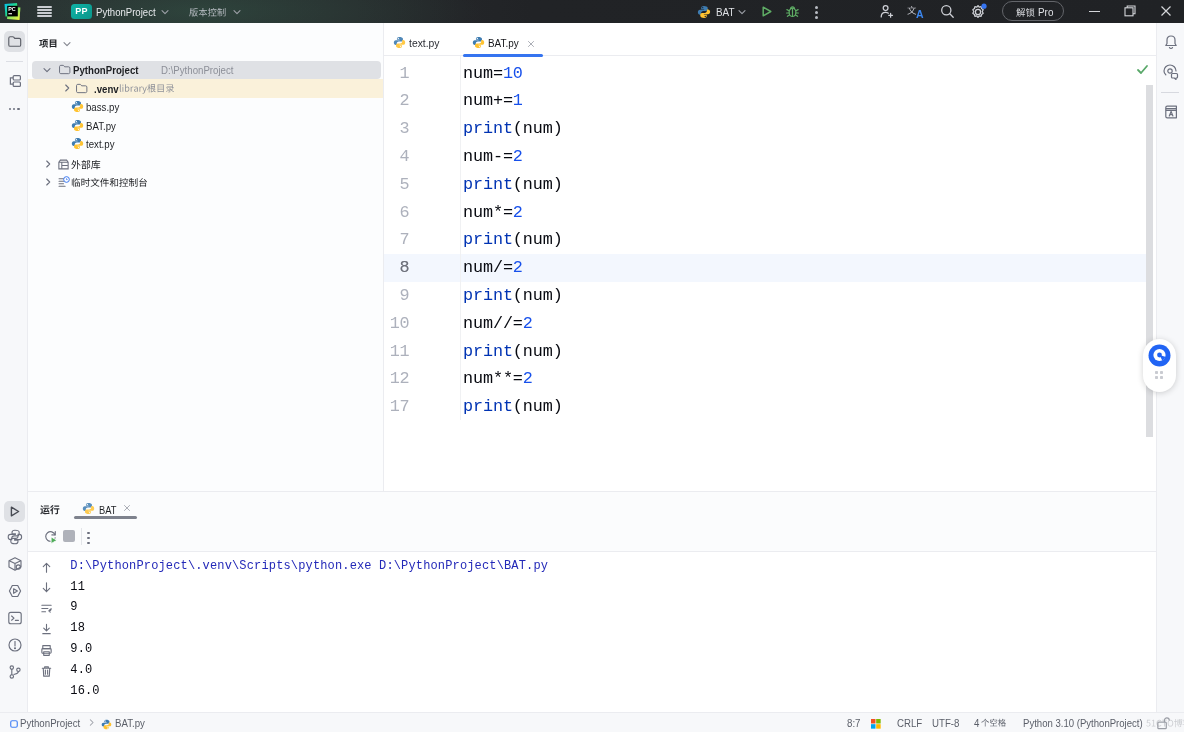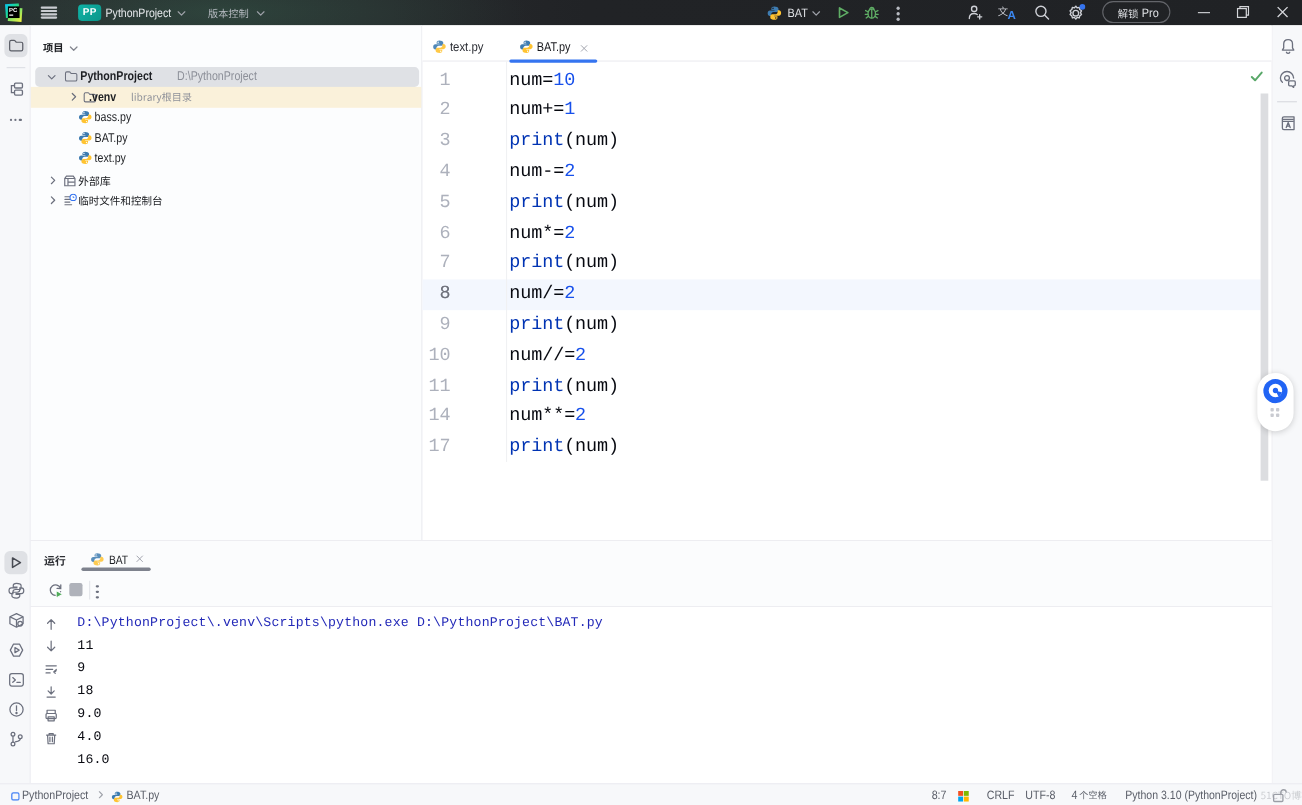--- a/index.html
+++ b/index.html
@@ -191,21 +191,21 @@
   </svg>
 <div class="abs" style="left:73px;top:62px;height:13px;line-height:13px;"><span class="sx" style="font-size:11.5px;color:#1d1f23;font-weight:bold;transform:scaleX(0.84)">PythonProject</span></div>
 <div class="abs" style="left:145px;top:62px;height:13px;line-height:13px;margin-left:16px;"><span class="sx" style="font-size:11.5px;color:#8c8f98;transform:scaleX(0.84)">D:\PythonProject</span></div>
 <div class="abs" style="left:28px;top:79.2px;width:355px;height:18.6px;background:#faf1da"></div>
 <svg class="abs" style="left:60.5px;top:82px" width="12" height="12" viewBox="0 0 14 14">
     <path d="M5.5 3.5 L9 7 L5.5 10.5" fill="none" stroke="#6c707e" stroke-width="1.3" stroke-linecap="round" stroke-linejoin="round"></path>
   </svg>
 <svg class="abs" style="left:74.5px;top:81.8px" width="13" height="13" viewBox="0 0 16 16">
 <path d="M1.9 4.4c0-.9.6-1.5 1.5-1.5h2.8c.4 0 .8.2 1 .5l1 1.3h4.9c.9 0 1.5.6 1.5 1.5v5.4c0 .9-.6 1.5-1.5 1.5H3.4c-.9 0-1.5-.6-1.5-1.5z" fill="none" stroke="#6c707e" stroke-width="1.2"></path>
   </svg>
-<div class="abs" style="left:81px;top:80.8px;height:13px;line-height:13px;"><span class="sx" style="font-size:11.5px;color:#1d1f23;font-weight:bold;transform:scaleX(0.84)">.venv</span></div>
+<div class="abs" style="left:94px;top:80.8px;height:13px;line-height:13px;"><span class="sx" style="font-size:11.5px;color:#1d1f23;font-weight:bold;transform:scaleX(0.84)">.venv</span></div>
 <svg width="55.5" height="12.9" viewBox="0 -9.66 55.5 12.9" style="position:absolute;left:119.1px;top:82.4px;overflow:visible">
     <path d="M1.7296 0.1196C1.9596 0.1196 2.0976 0.0828 2.2172 0.046L2.0976 -0.598C2.0056 -0.5796 1.9687999999999999 -0.5796 1.9228 -0.5796C1.794 -0.5796 1.6928 -0.6808 1.6928 -0.9384V-7.3232H0.8464V-0.9936C0.8464 -0.2852 1.104 0.1196 1.7296 0.1196Z M3.4592 0.0H4.3056V-4.9956H3.4592ZM3.8824 -6.026C4.2136 -6.026 4.4436 -6.2467999999999995 4.4436 -6.5872C4.4436 -6.9092 4.2136 -7.13 3.8824 -7.13C3.5512 -7.13 3.3304 -6.9092 3.3304 -6.5872C3.3304 -6.2467999999999995 3.5512 -6.026 3.8824 -6.026Z M8.188 0.1196C9.328800000000001 0.1196 10.359200000000001 -0.8648 10.359200000000001 -2.576C10.359200000000001 -4.1216 9.66 -5.1244 8.372 -5.1244C7.8108 -5.1244 7.258800000000001 -4.8116 6.7988 -4.4252L6.8356 -5.3176V-7.3232H5.9892V0.0H6.6608L6.7344 -0.5152H6.7712C7.2036 -0.1196 7.728 0.1196 8.188 0.1196ZM8.05 -0.5888C7.7188 -0.5888 7.268000000000001 -0.7176 6.8356 -1.104V-3.7352C7.3048 -4.1768 7.7464 -4.416 8.1604 -4.416C9.1172 -4.416 9.485199999999999 -3.6799999999999997 9.485199999999999 -2.5667999999999997C9.485199999999999 -1.334 8.878 -0.5888 8.05 -0.5888Z M11.674800000000001 0.0H12.5212V-3.2108C12.8524 -4.0572 13.3584 -4.37 13.772400000000001 -4.37C13.984 -4.37 14.0944 -4.3424 14.26 -4.2872L14.4164 -5.014C14.26 -5.0968 14.1036 -5.1244 13.8828 -5.1244C13.3308 -5.1244 12.8156 -4.7196 12.466000000000001 -4.0847999999999995H12.4476L12.3648 -4.9956H11.674800000000001Z M16.3944 0.1196C17.0108 0.1196 17.572 -0.2024 18.0504 -0.598H18.078L18.1516 0.0H18.8416V-3.0728C18.8416 -4.3148 18.3356 -5.1244 17.112 -5.1244C16.3024 -5.1244 15.6032 -4.7656 15.1524 -4.4712L15.4744 -3.8916C15.87 -4.1584 16.3944 -4.4252 16.974 -4.4252C17.7928 -4.4252 18.0044 -3.8087999999999997 18.0044 -3.1648C15.879199999999999 -2.9255999999999998 14.9408 -2.3828 14.9408 -1.2972C14.9408 -0.3956 15.5572 0.1196 16.3944 0.1196ZM16.6336 -0.5612C16.1368 -0.5612 15.750399999999999 -0.782 15.750399999999999 -1.3524C15.750399999999999 -1.9964 16.3208 -2.4104 18.0044 -2.6036V-1.2144C17.5168 -0.782 17.112 -0.5612 16.6336 -0.5612Z M20.424 0.0H21.270400000000002V-3.2108C21.6016 -4.0572 22.1076 -4.37 22.5216 -4.37C22.7332 -4.37 22.843600000000002 -4.3424 23.0092 -4.2872L23.1656 -5.014C23.0092 -5.0968 22.852800000000002 -5.1244 22.632 -5.1244C22.08 -5.1244 21.5648 -4.7196 21.2152 -4.0847999999999995H21.1968L21.114 -4.9956H20.424Z M24.0764 2.1528C25.069999999999997 2.1528 25.594399999999997 1.3984 25.944 0.4232L27.8208 -4.9956H27.002L26.100399999999997 -2.2264C25.9716 -1.7756 25.824399999999997 -1.2696 25.6956 -0.8096H25.6496C25.4748 -1.2788 25.309199999999997 -1.7848 25.1528 -2.2264L24.1408 -4.9956H23.266799999999996L25.272399999999998 0.0092L25.162 0.38639999999999997C24.9504 1.0028 24.6008 1.4627999999999999 24.039599999999997 1.4627999999999999C23.9016 1.4627999999999999 23.754399999999997 1.4168 23.6532 1.38L23.487599999999997 2.0516C23.644 2.116 23.8464 2.1528 24.0764 2.1528Z M29.808 -7.728V-5.9524H28.4004V-5.3084H29.7436C29.4492 -4.048 28.8604 -2.5852 28.2624 -1.8124C28.382 -1.6468 28.5568 -1.3432 28.6304 -1.1408C29.0628 -1.748 29.486 -2.7416 29.808 -3.7812V0.7268H30.4428V-4.0203999999999995C30.691200000000002 -3.5604 30.9764 -3.0176 31.1052 -2.7232L31.5284 -3.2199999999999998C31.372 -3.4868 30.672800000000002 -4.554 30.4428 -4.8668V-5.3084H31.5376V-5.9524H30.4428V-7.728ZM35.3372 -5.0232V-3.8824H32.5772V-5.0232ZM35.3372 -5.6028H32.5772V-6.716H35.3372ZM31.924 0.736C32.0988 0.6255999999999999 32.384 0.5244 34.2884 0.0C34.27 -0.138 34.251599999999996 -0.414 34.2608 -0.598L32.5772 -0.2024V-3.2752H33.488C33.9664 -1.426 34.8588 -0.0184 36.34 0.6716C36.4504 0.4784 36.662 0.2116 36.8184 0.0736C36.0456 -0.22999999999999998 35.4292 -0.7452 34.96 -1.4076C35.466 -1.702 36.0824 -2.1068 36.5424 -2.4932L36.0824 -2.9808C35.7236 -2.6496 35.1348 -2.208 34.6472 -1.9043999999999999C34.4172 -2.3184 34.2332 -2.7784 34.086 -3.2752H36.0088V-7.3232H31.8964V-0.4048C31.8964 -0.046 31.7584 0.0828 31.6296 0.1472C31.730800000000002 0.2852 31.878 0.5796 31.924 0.736Z M39.284 -4.324H44.1232V-2.806H39.284ZM39.284 -4.9864V-6.4768H44.1232V-4.9864ZM39.284 -2.1436H44.1232V-0.6164H39.284ZM38.594 -7.1575999999999995V0.6808H39.284V0.0552H44.1232V0.6808H44.8408V-7.1575999999999995Z M47.5732 -2.9164C48.1712 -2.5852 48.898 -2.0608 49.247600000000006 -1.7112L49.735200000000006 -2.1896C49.367200000000004 -2.5392 48.622 -3.0268 48.0424 -3.3396ZM47.5732 -7.2128V-6.578H53.1484L53.1116 -5.7316H47.8492V-5.0968H53.0748L53.019600000000004 -4.2504H46.9568V-3.634H50.5816V-1.9504C49.247600000000006 -1.3984 47.8584 -0.8371999999999999 46.966 -0.4968L47.334 0.1196C48.235600000000005 -0.2668 49.4408 -0.782 50.5816 -1.288V-0.0184C50.5816 0.1104 50.5356 0.1472 50.388400000000004 0.15639999999999998C50.2412 0.1656 49.726 0.1656 49.1832 0.1472C49.275200000000005 0.322 49.385600000000004 0.5796 49.4224 0.7544C50.14 0.7544 50.6092 0.7544 50.894400000000005 0.6532C51.1888 0.552 51.2808 0.38639999999999997 51.2808 -0.0092V-2.1712C52.072 -0.9752 53.222 -0.0828 54.6572 0.368C54.7492 0.184 54.960800000000006 -0.0828 55.108000000000004 -0.22999999999999998C54.1144 -0.4968 53.2496 -0.9843999999999999 52.5504 -1.6284C53.1392 -1.9872 53.8292 -2.5023999999999997 54.3812 -2.9716L53.7924 -3.404C53.3784 -2.9899999999999998 52.6976 -2.4472 52.1272 -2.0608C51.7868 -2.4472 51.5016 -2.8888 51.2808 -3.358V-3.634H54.9884V-4.2504H53.7372C53.82 -5.1979999999999995 53.8844 -6.3296 53.9028 -7.2128L53.36 -7.2496L53.2404 -7.2128Z" fill="#8c8f98"></path>
   </svg>
 <svg class="abs" style="left:71px;top:99.9px;opacity:1.0" width="13" height="13" viewBox="0 0 16 16">
 <path fill="#3e7cb1" d="M7.95 1.1c-1.9 0-3.1.83-3.1 2.2v1.45h3.3v.55H3.4c-1.5 0-2.4 1.2-2.4 2.85 0 1.66.9 2.85 2.4 2.85h1.25V9.3c0-1.35 1.15-2.5 2.55-2.5h3.1c1.1 0 1.95-.9 1.95-2V3.3c0-1.37-2.35-2.2-4.3-2.2zM6.55 2.2a.8.8 0 1 1 0 1.6.8.8 0 0 1 0-1.6z"></path>
 <path fill="#ffc331" d="M8.05 14.9c1.9 0 3.1-.83 3.1-2.2v-1.45h-3.3v-.55h4.75c1.5 0 2.4-1.2 2.4-2.85 0-1.66-.9-2.85-2.4-2.85h-1.25v1.7c0 1.35-1.15 2.5-2.55 2.5H5.7c-1 0-1.95.9-1.95 2v1.5c0 1.37 2.35 2.2 4.3 2.2zM9.45 13.8a.8.8 0 1 1 0-1.6.8.8 0 0 1 0 1.6z"></path>
   </svg>
 <div class="abs" style="left:85.7px;top:98.9px;height:13px;line-height:13px;"><span class="sx" style="font-size:11.5px;color:#1d1f23;transform:scaleX(0.84)">bass.py</span></div>
 <svg class="abs" style="left:71px;top:118.5px;opacity:1.0" width="13" height="13" viewBox="0 0 16 16">
 <path fill="#3e7cb1" d="M7.95 1.1c-1.9 0-3.1.83-3.1 2.2v1.45h3.3v.55H3.4c-1.5 0-2.4 1.2-2.4 2.85 0 1.66.9 2.85 2.4 2.85h1.25V9.3c0-1.35 1.15-2.5 2.55-2.5h3.1c1.1 0 1.95-.9 1.95-2V3.3c0-1.37-2.35-2.2-4.3-2.2zM6.55 2.2a.8.8 0 1 1 0 1.6.8.8 0 0 1 0-1.6z"></path>
@@ -263,21 +263,21 @@
     <div style="height:27.8px;line-height:27.8px">2</div>
     <div style="height:27.8px;line-height:27.8px">3</div>
     <div style="height:27.8px;line-height:27.8px">4</div>
     <div style="height:27.8px;line-height:27.8px">5</div>
     <div style="height:27.8px;line-height:27.8px">6</div>
     <div style="height:27.8px;line-height:27.8px">7</div>
     <div style="height:27.8px;line-height:27.8px">8</div>
     <div style="height:27.8px;line-height:27.8px">9</div>
     <div style="height:27.8px;line-height:27.8px">10</div>
     <div style="height:27.8px;line-height:27.8px">11</div>
-    <div style="height:27.8px;line-height:27.8px">14</div>
+    <div style="height:27.8px;line-height:27.8px">12</div>
     <div style="height:27.8px;line-height:27.8px">17</div>
   </div>
 <div class="abs" style="left:369.6px;top:254.3px;width:40px;height:27.8px;line-height:27.8px;text-align:right;font-family:'Liberation Mono',monospace;font-size:16.8px;letter-spacing:-0.1px;color:#6e717b">8</div>
 <div class="abs mono" style="left:463px;top:59.7px;font-size:16.8px;letter-spacing:-0.1px;white-space:pre"><div style="height:27.8px;line-height:27.8px"><span style="color:#070910">num=</span><span style="color:#1750eb">10</span></div><div style="height:27.8px;line-height:27.8px"><span style="color:#070910">num+=</span><span style="color:#1750eb">1</span></div><div style="height:27.8px;line-height:27.8px"><span style="color:#0033b3">print</span><span style="color:#070910">(num)</span></div><div style="height:27.8px;line-height:27.8px"><span style="color:#070910">num-=</span><span style="color:#1750eb">2</span></div><div style="height:27.8px;line-height:27.8px"><span style="color:#0033b3">print</span><span style="color:#070910">(num)</span></div><div style="height:27.8px;line-height:27.8px"><span style="color:#070910">num*=</span><span style="color:#1750eb">2</span></div><div style="height:27.8px;line-height:27.8px"><span style="color:#0033b3">print</span><span style="color:#070910">(num)</span></div><div style="height:27.8px;line-height:27.8px"><span style="color:#070910">num/=</span><span style="color:#1750eb">2</span></div><div style="height:27.8px;line-height:27.8px"><span style="color:#0033b3">print</span><span style="color:#070910">(num)</span></div><div style="height:27.8px;line-height:27.8px"><span style="color:#070910">num//=</span><span style="color:#1750eb">2</span></div><div style="height:27.8px;line-height:27.8px"><span style="color:#0033b3">print</span><span style="color:#070910">(num)</span></div><div style="height:27.8px;line-height:27.8px"><span style="color:#070910">num**=</span><span style="color:#1750eb">2</span></div><div style="height:27.8px;line-height:27.8px"><span style="color:#0033b3">print</span><span style="color:#070910">(num)</span></div></div>
 <div class="abs" style="left:459.5px;top:56px;width:1px;height:364px;background:#f0f1f3"></div>
 <svg class="abs" style="left:1136px;top:63px" width="13" height="13" viewBox="0 0 13 13">
 <path d="M2 7 L5 10 L11 3" fill="none" stroke="#59a869" stroke-width="1.8" stroke-linecap="round" stroke-linejoin="round"></path>
   </svg>
 <div class="abs" style="left:1146px;top:85px;width:7px;height:352px;background:#dcdde0"></div>
 <svg width="19.8" height="13.9" viewBox="0 -10.40 19.8 13.9" style="position:absolute;left:39.6px;top:502.8px;overflow:visible">

